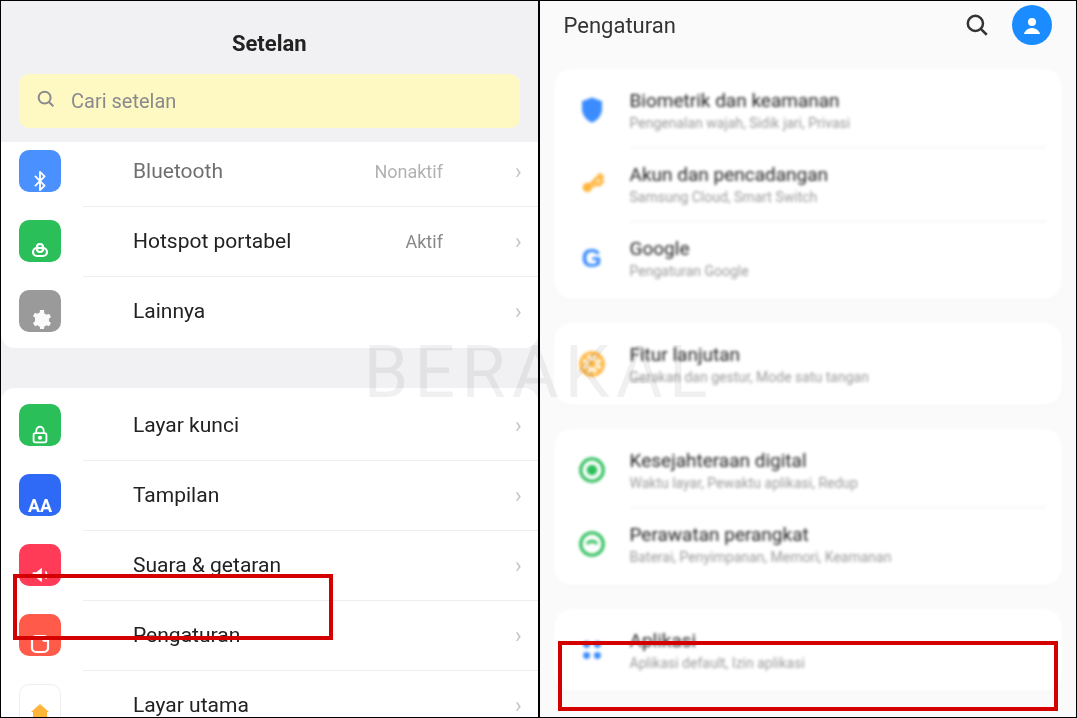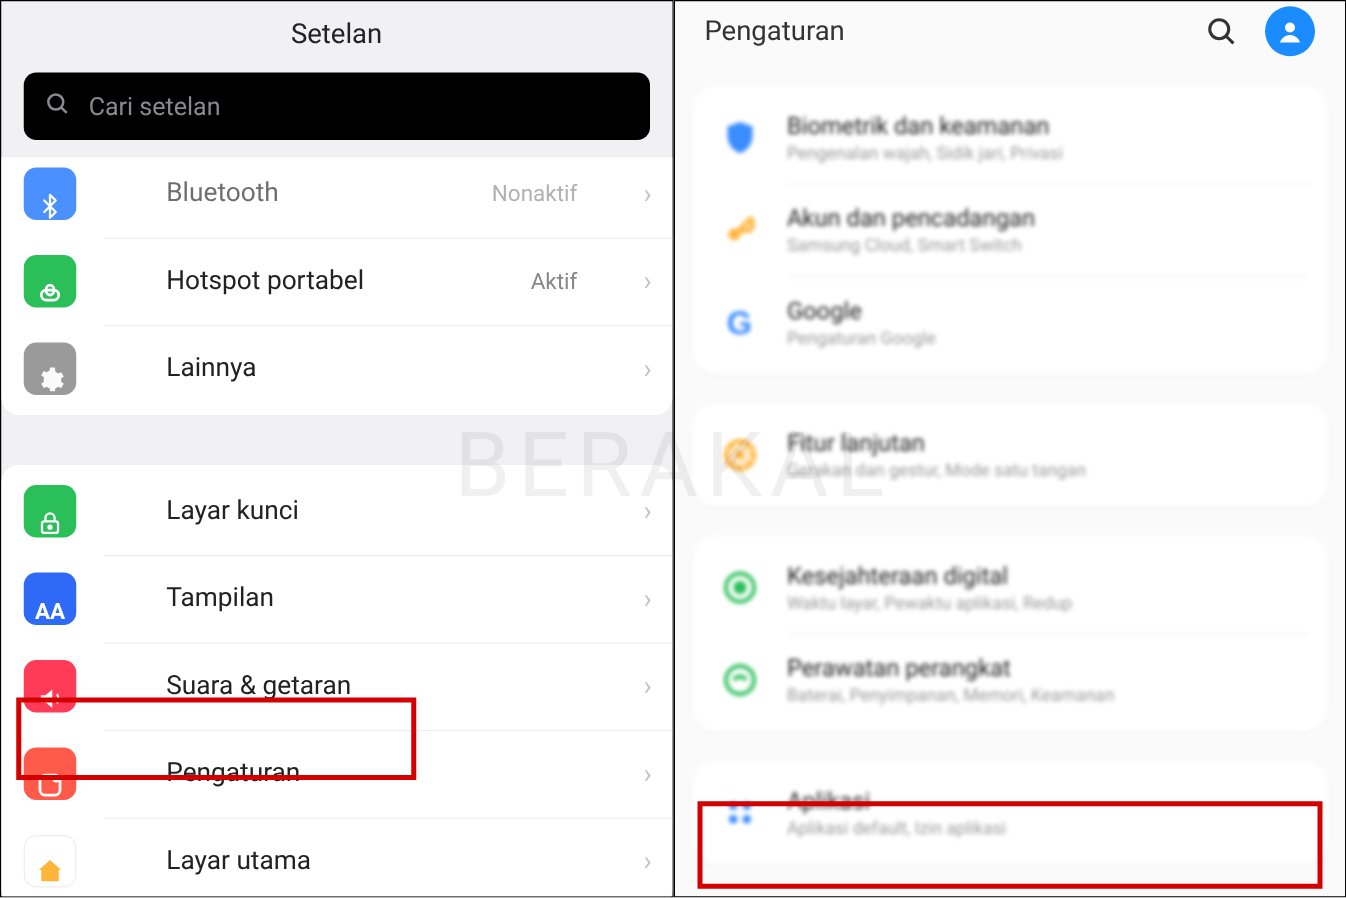--- a/index.html
+++ b/index.html
@@ -20,26 +20,27 @@
     overflow: hidden;
   }
   .pane-left { background: #f1f1f3; }
   .pane-right { background: #fafafa; }
 
   
   .left-header {
     text-align: center;
     padding: 14px 0 12px;
     font-size: 22px;
-    font-weight: 400;
+    font-weight: 700;
     color: #222;
+    margin-top: 16px;
   }
   .search-bar {
     margin: 6px 18px 14px;
-    background: #000000;
+    background: #fef9c3;
     border-radius: 10px;
     display: flex;
     align-items: center;
     padding: 14px 16px;
   }
   .search-bar .sicon { color: #8a8a8e; margin-right: 14px; }
   .search-bar .placeholder { color: #8a8a8e; font-size: 20px; }
 
   .group {
     background: #fff;
@@ -62,21 +63,21 @@
     border-top:1px solid #eee;
   }
   .icon-box {
     width: 42px; height: 42px;
     border-radius: 10px;
     display: flex; align-items:flex-end; justify-content:center;
     margin-right: 24px;
     flex-shrink:0;
   }
   .row-label { font-size: 21px; color:#222; flex:1; }
-  .row-status { font-size: 18px; color:#888; margin-right:5px; }
+  .row-status { font-size: 18px; color:#888; margin-right:24px; }
   .chev { color:#c5c5c9; font-size:22px; }
 
   .hl-box {
     border: 4px solid #d40000;
     position:absolute;
     pointer-events:none;
   }
 
   
   .right-header {

